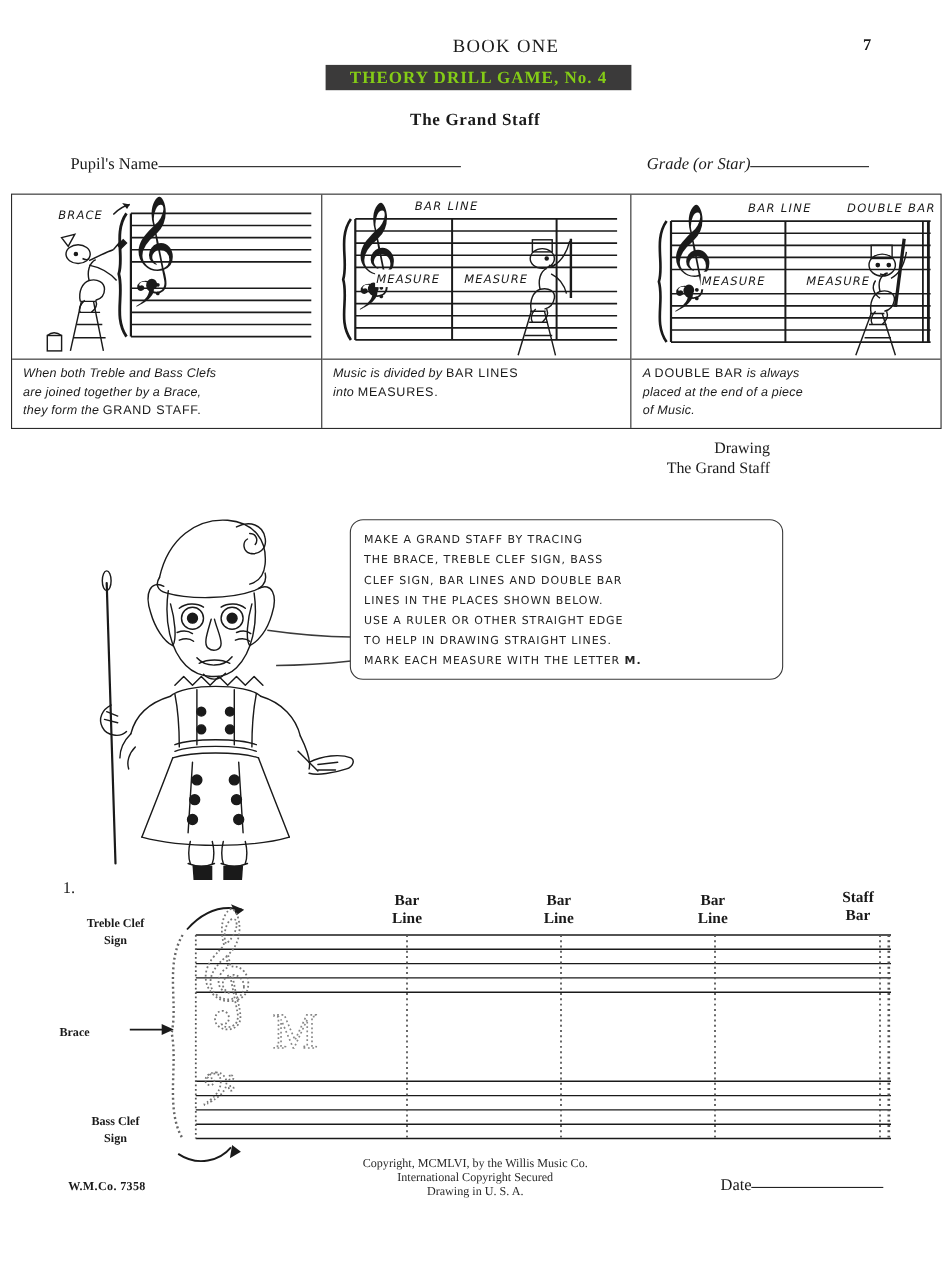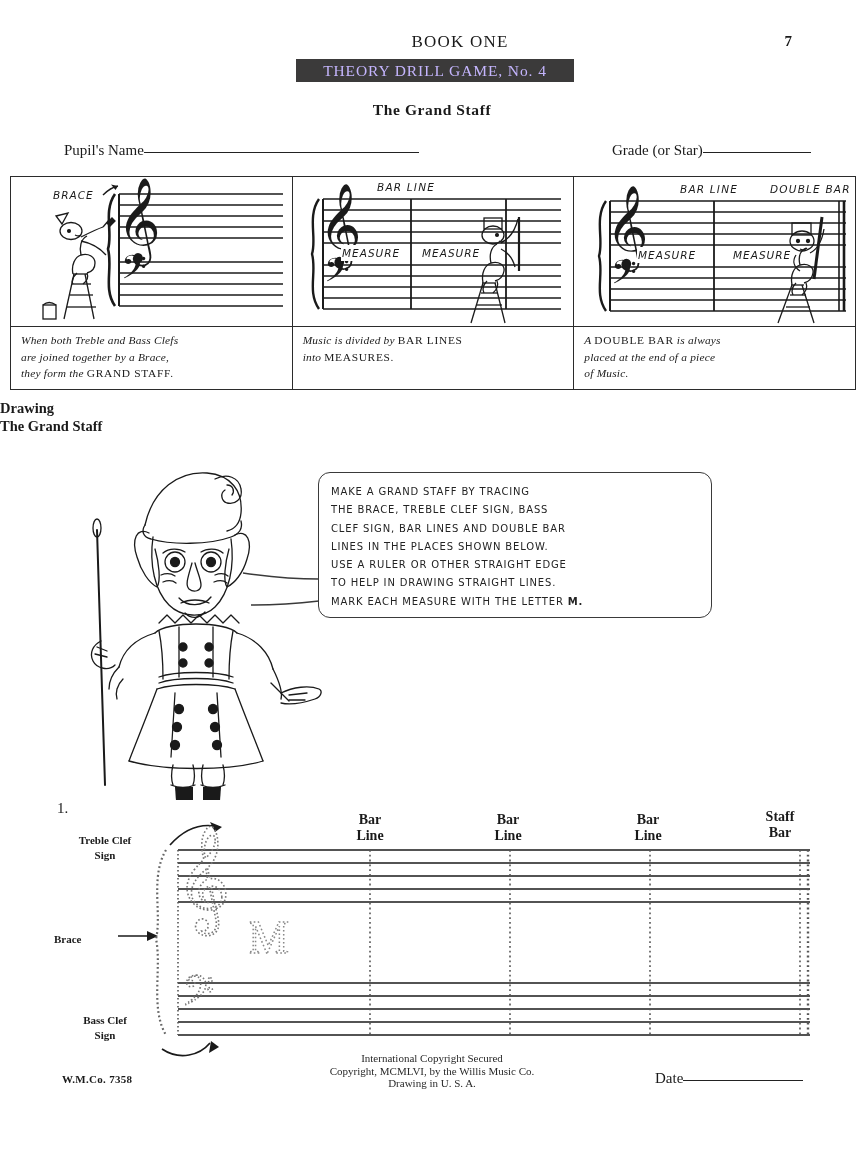--- a/index.html
+++ b/index.html
@@ -7,45 +7,45 @@
        font-family:"Liberation Serif",serif;color:#1a1a1a;}
 
   .page{position:absolute;inset:0;}
 
   
   .book-one{position:absolute;top:32px;left:13px;width:864px;text-align:center;
             font-size:17px;letter-spacing:1.2px;padding-left:15px;}
   .page-num{position:absolute;top:33px;right:72px;font-size:15px;font-weight:bold;}
 
   .banner{position:absolute;top:59px;left:296px;width:278px;height:23px;
-          background:#3b3a3a;color:#c4b5fd;font-weight:normal;font-size:15.5px;
+          background:#3b3a3a;color:#84cc16;font-weight:bold;font-size:15.5px;
           letter-spacing:.9px;display:flex;align-items:center;justify-content:center;}
 
   .subtitle{position:absolute;top:101px;left:0;width:864px;text-align:center;
             font-size:15.5px;font-weight:bold;letter-spacing:.6px;}
 
   .pupil{position:absolute;top:142px;left:64px;font-size:15px;}
-  .grade{position:absolute;top:142px;left:612px;font-size:15px;}
+  .grade{position:absolute;top:142px;left:588px;font-size:15px;font-style:italic;}
   .rule-line{display:inline-block;border-bottom:1.6px solid #222;vertical-align:2px;}
 
   
   .panels{position:absolute;top:176px;left:10px;width:844px;height:212px;
           border:1.2px solid #2b2b2b;display:flex;}
   .panel{flex:1;position:relative;border-right:1.2px solid #2b2b2b;}
   .panel:last-child{border-right:none;}
   .panel-art{position:absolute;top:0;left:0;right:0;height:148px;}
   .panel-cap{position:absolute;left:0;right:0;bottom:0;height:63px;
              border-top:1.2px solid #2b2b2b;padding:5px 8px 0 10px;box-sizing:border-box;}
-  .cap-line{font-family:Liberation Serif, serif;font-size:11.4px;font-style:italic;
+  .cap-line{font-family:Liberation Sans, sans-serif;font-size:11.4px;font-style:italic;
             line-height:16.5px;letter-spacing:.2px;color:#1a1a1a;white-space:nowrap;}
   .cap-line b{font-style:normal;font-weight:400;letter-spacing:.7px;}
 
   
-  .draw-head{position:absolute;top:399px;left:0;width:700px;text-align:left;
-             font-size:14.5px;font-weight:bold;line-height:18px;}
+  .draw-head{position:absolute;top:399px;left:0;width:700px;text-align:right;
+             font-size:14.5px;font-weight:normal;line-height:18px;}
 
   .bubble{position:absolute;top:472px;left:318px;width:394px;height:146px;
           border:1.4px solid #3a3a3a;border-radius:12px;box-sizing:border-box;
           padding:10px 0 0 12px;background:#fff;}
   .bubble-line{font-family:"DejaVu Sans",sans-serif;font-size:10px;line-height:18.3px;
                letter-spacing:.85px;white-space:nowrap;color:#232323;}
   .bubble-line b{font-weight:bold;}
 
   
   .ex-num{position:absolute;top:800px;left:57px;font-size:15px;}
@@ -454,22 +454,22 @@
 
     <line x1="260" y1="45" x2="260" y2="230" stroke="#555" stroke-width="1.6" stroke-dasharray="1.8 3"></line>
     <line x1="400" y1="45" x2="400" y2="230" stroke="#555" stroke-width="1.6" stroke-dasharray="1.8 3"></line>
     <line x1="540" y1="45" x2="540" y2="230" stroke="#555" stroke-width="1.6" stroke-dasharray="1.8 3"></line>
 
     <line x1="690" y1="45" x2="690" y2="230" stroke="#555" stroke-width="1.6" stroke-dasharray="1.8 3"></line>
     <line x1="698" y1="45" x2="698" y2="230" stroke="#555" stroke-width="2.4" stroke-dasharray="1.8 3"></line>
   </svg>
 
   <div class="copy">
+    <div>Copyright, MCMLVI, by the Willis Music Co.</div>
     <div>International Copyright Secured</div>
-    <div>Copyright, MCMLVI, by the Willis Music Co.</div>
     <div>Drawing in U. S. A.</div>
   </div>
   <div class="wmco">W.M.Co. 7358</div>
   <div class="datebox">
     <span>Date</span><span class="rule-line" style="width:120px"></span>
   </div>
 
 </div>
 
 </body></html>

